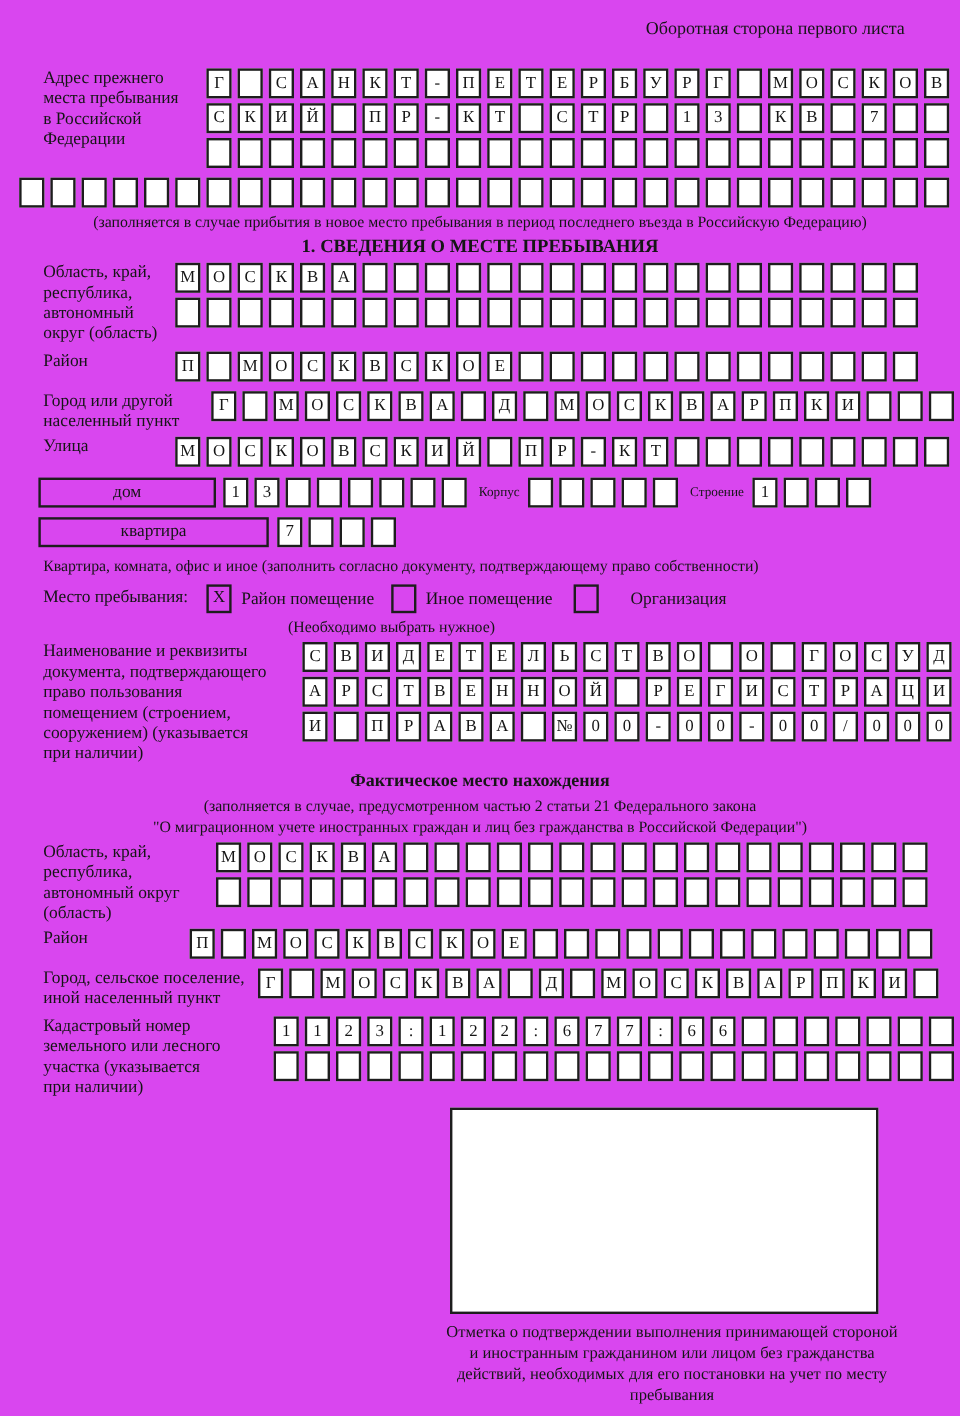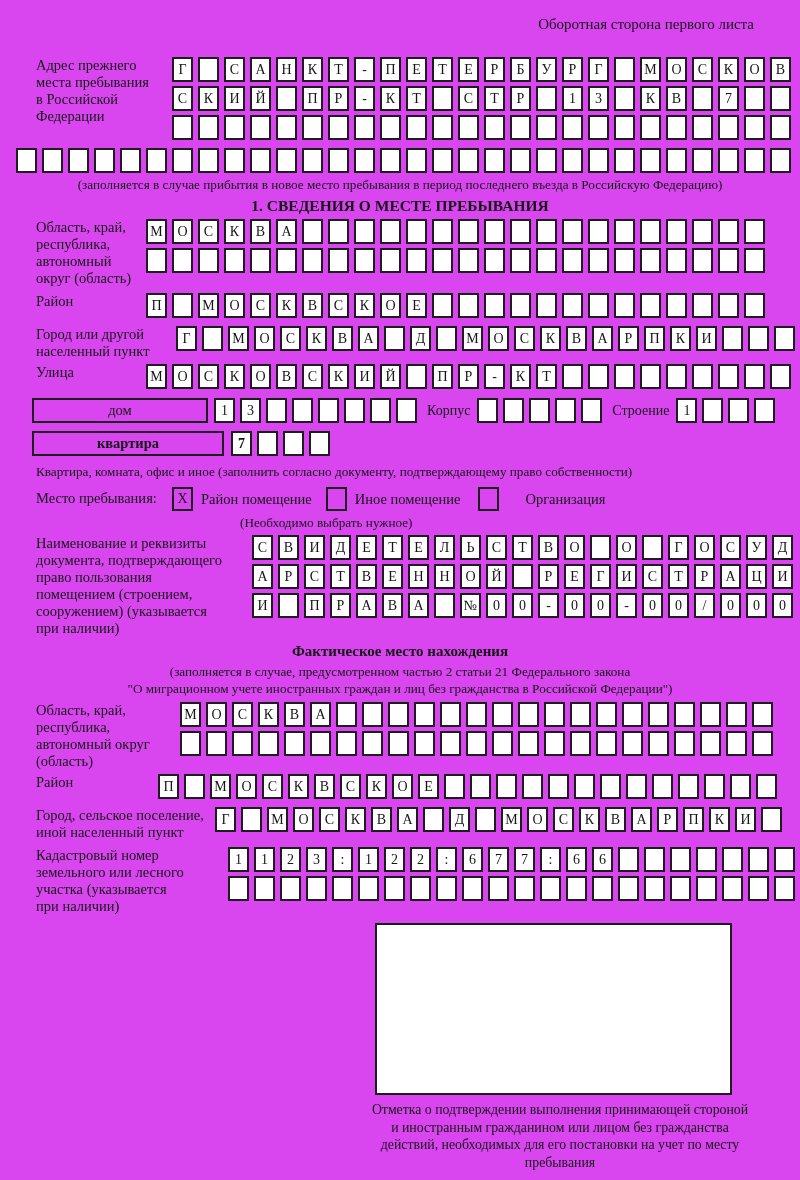--- a/index.html
+++ b/index.html
@@ -32,23 +32,23 @@
   .lbl-w122{ width:122px; }
   .lbl-w144{ width:144px; }
   .lbl-w179{ width:179px; }
   .lbl-w192{ width:192px; }
   .lbl-w216{ width:216px; }
 
   .bigbox{
     box-sizing:border-box; height:25px; border:2px solid #1d1d1d;
     display:flex; align-items:center; justify-content:center; font-size:14.5px; flex-shrink:0;
   }
-  .house-box{ width:176px; margin-right:6px; }
+  .house-box{ width:148px; margin-right:6px; }
   .apt-box{ width:192px; margin-right:7px; }
-  .inline-label{ font-size:14px; line-height:25px; padding:0 7px 0 10px; flex-shrink:0; }
+  .inline-label{ font-size:11px; line-height:25px; padding:0 7px 0 10px; flex-shrink:0; }
   .caption{ font-size:13.2px; margin:1px 0 3px 36px; }
 
   .stay{ margin-top:6px; align-items:center; }
   .stay-label{ width:136px; line-height:25px; }
   .cb{
     box-sizing:border-box; width:21px; height:24px; border:2px solid #1d1d1d;
     display:flex; align-items:center; justify-content:center; font-size:14px; flex-shrink:0;
   }
   .opt{ font-size:14.5px; line-height:24px; }
   .gap8{margin-left:8px;} .gap14{margin-left:14px;} .gap18{margin-left:18px;} .gap26{margin-left:26px;}
@@ -367,21 +367,21 @@
       </div>
     <div class="inline-label">Строение</div>
     <div class="cellrow">
         <div class="cell">1</div>
         <div class="cell"></div>
         <div class="cell"></div>
         <div class="cell"></div>
       </div>
   </div>
 
-  <div class="frow" style="margin-left:32px;font-weight:bold;">
+  <div class="frow" style="margin-left:32px;">
     <div class="bigbox apt-box">квартира</div>
     <div class="cellrow">
         <div class="cell">7</div>
         <div class="cell"></div>
         <div class="cell"></div>
         <div class="cell"></div>
       </div>
   </div>
   <div class="caption">Квартира, комната, офис и иное (заполнить согласно документу, подтверждающему право собственности)</div>
 

